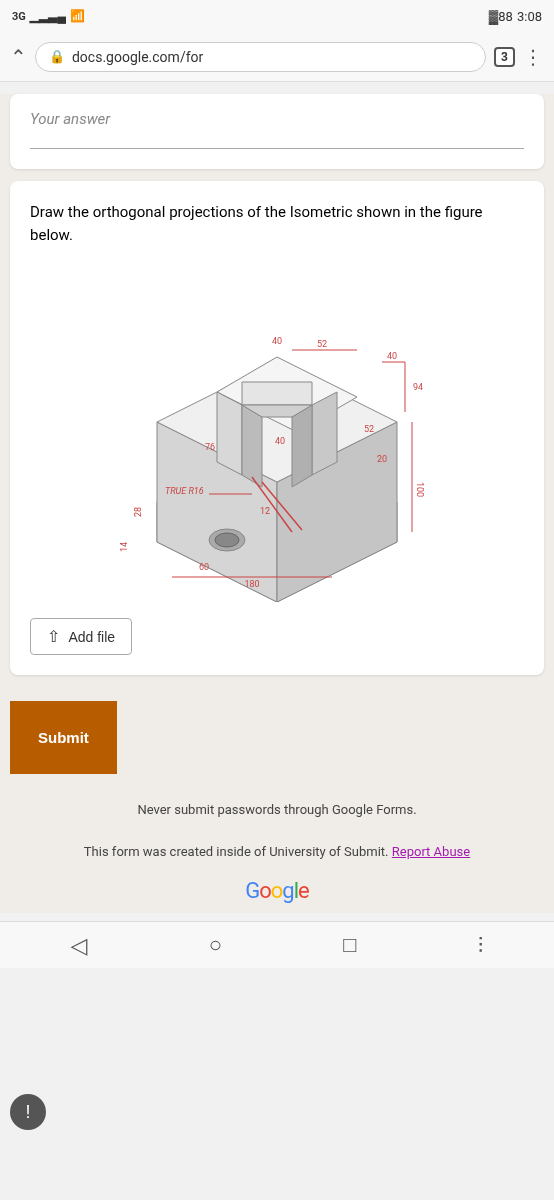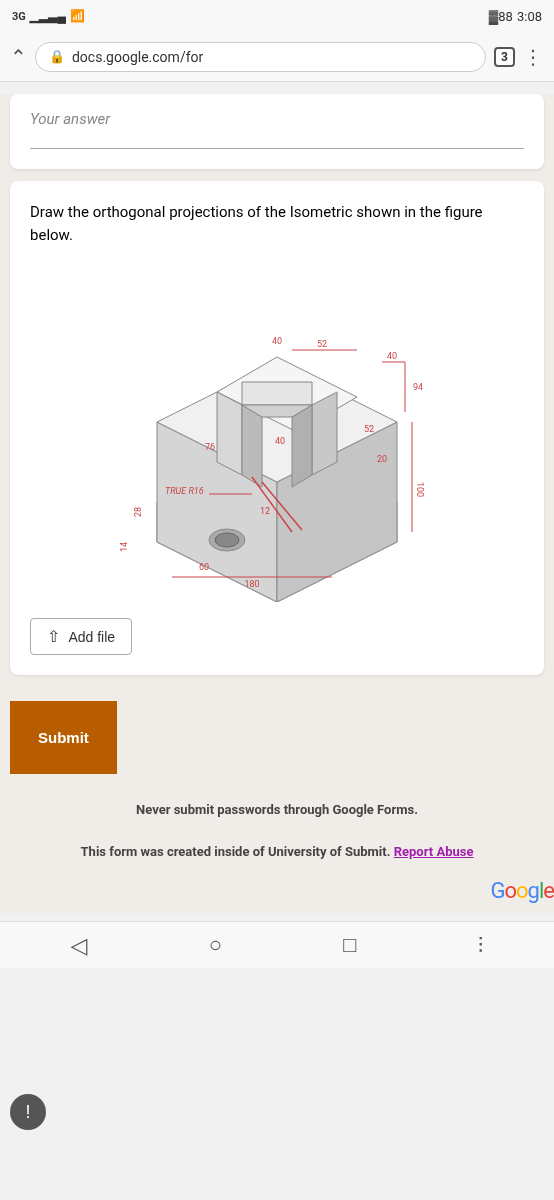--- a/index.html
+++ b/index.html
@@ -158,31 +158,30 @@
       cursor: pointer;
     }
 
     
     .footer-text {
       text-align: center;
       padding: 10px 20px 6px 20px;
       font-size: 13px;
       color: #444;
       line-height: 1.6;
-      font-weight: bold;
     }
     .report-link {
       color: #a21caf;
       text-decoration: underline;
     }
 
     
     .google-logo-area {
-      text-align: right;
-      padding: 10px 0;
+      text-align: center;
+      padding: 10px 12px;
       font-size: 22px;
       letter-spacing: -1px;
       color: #888;
     }
 
     
     .bottom-nav {
       background: #f8f8f8;
       display: flex;
       justify-content: space-around;

